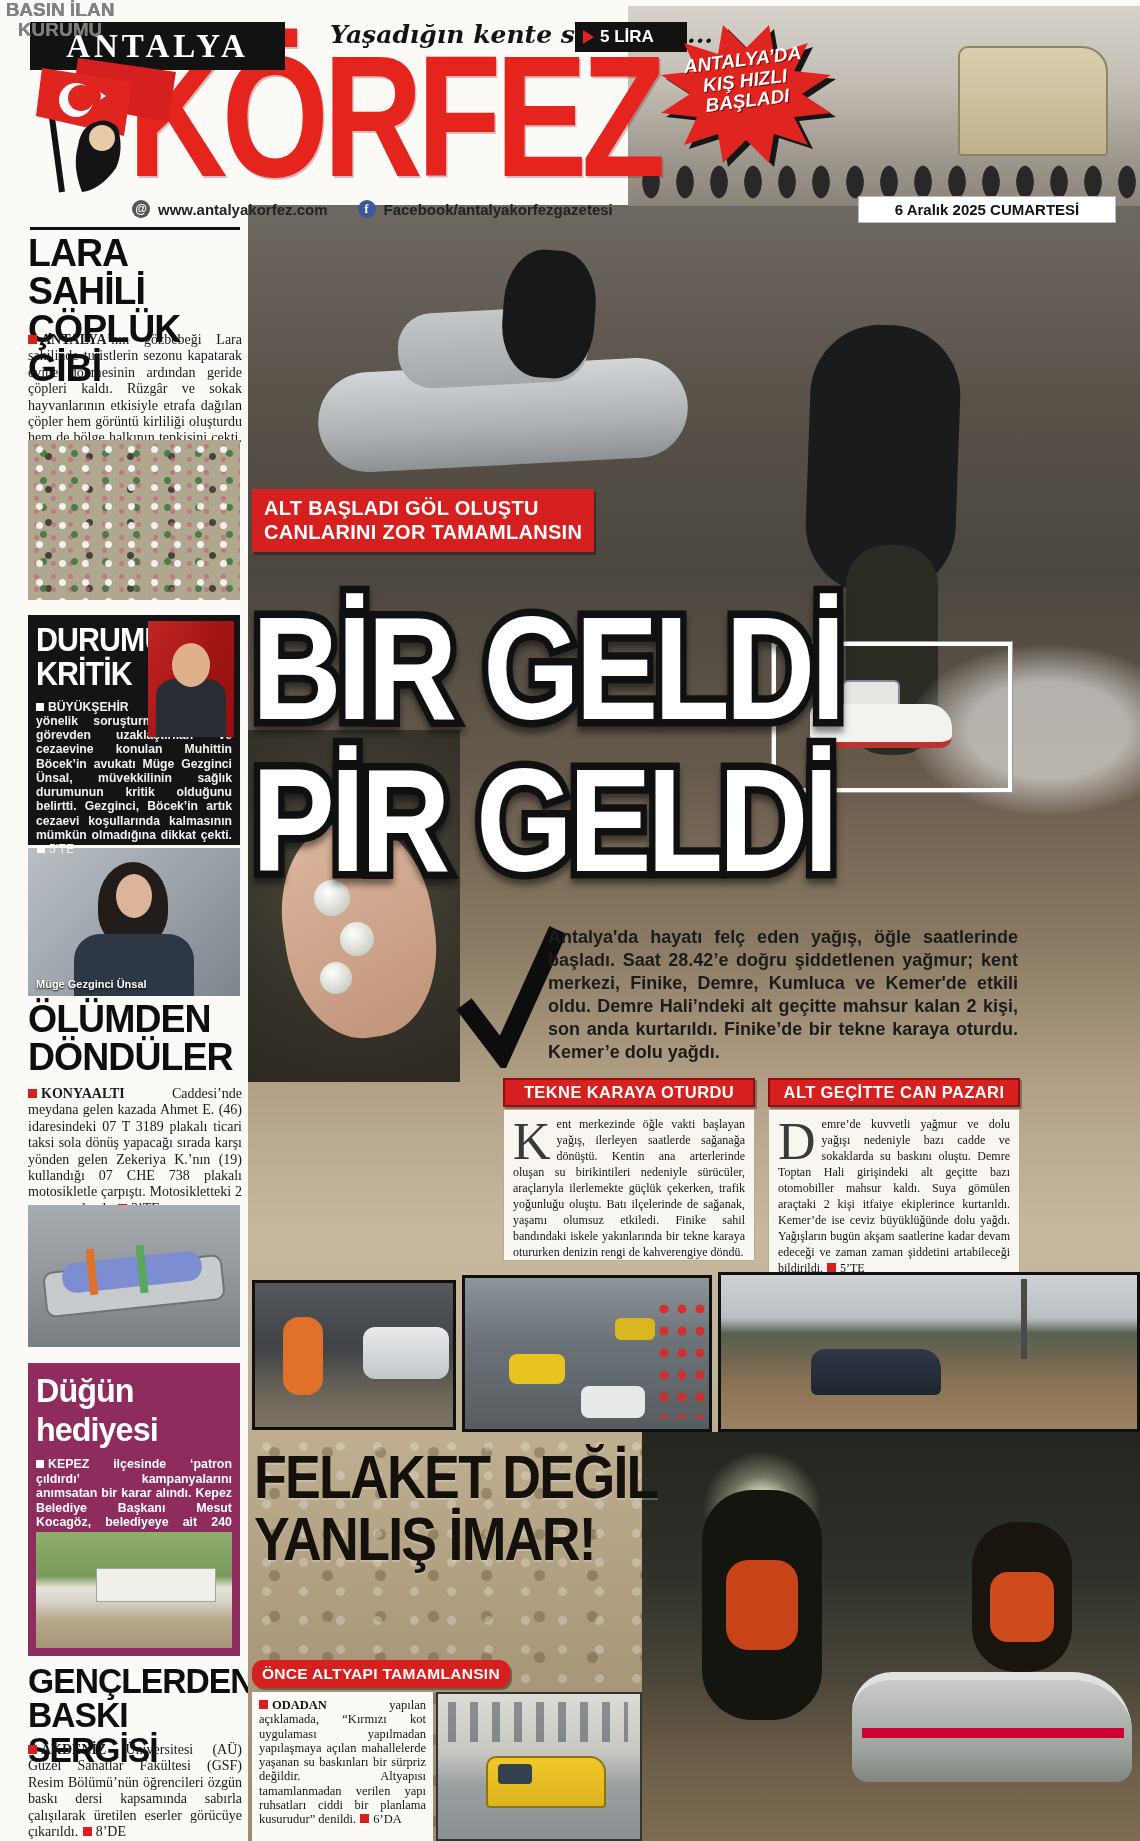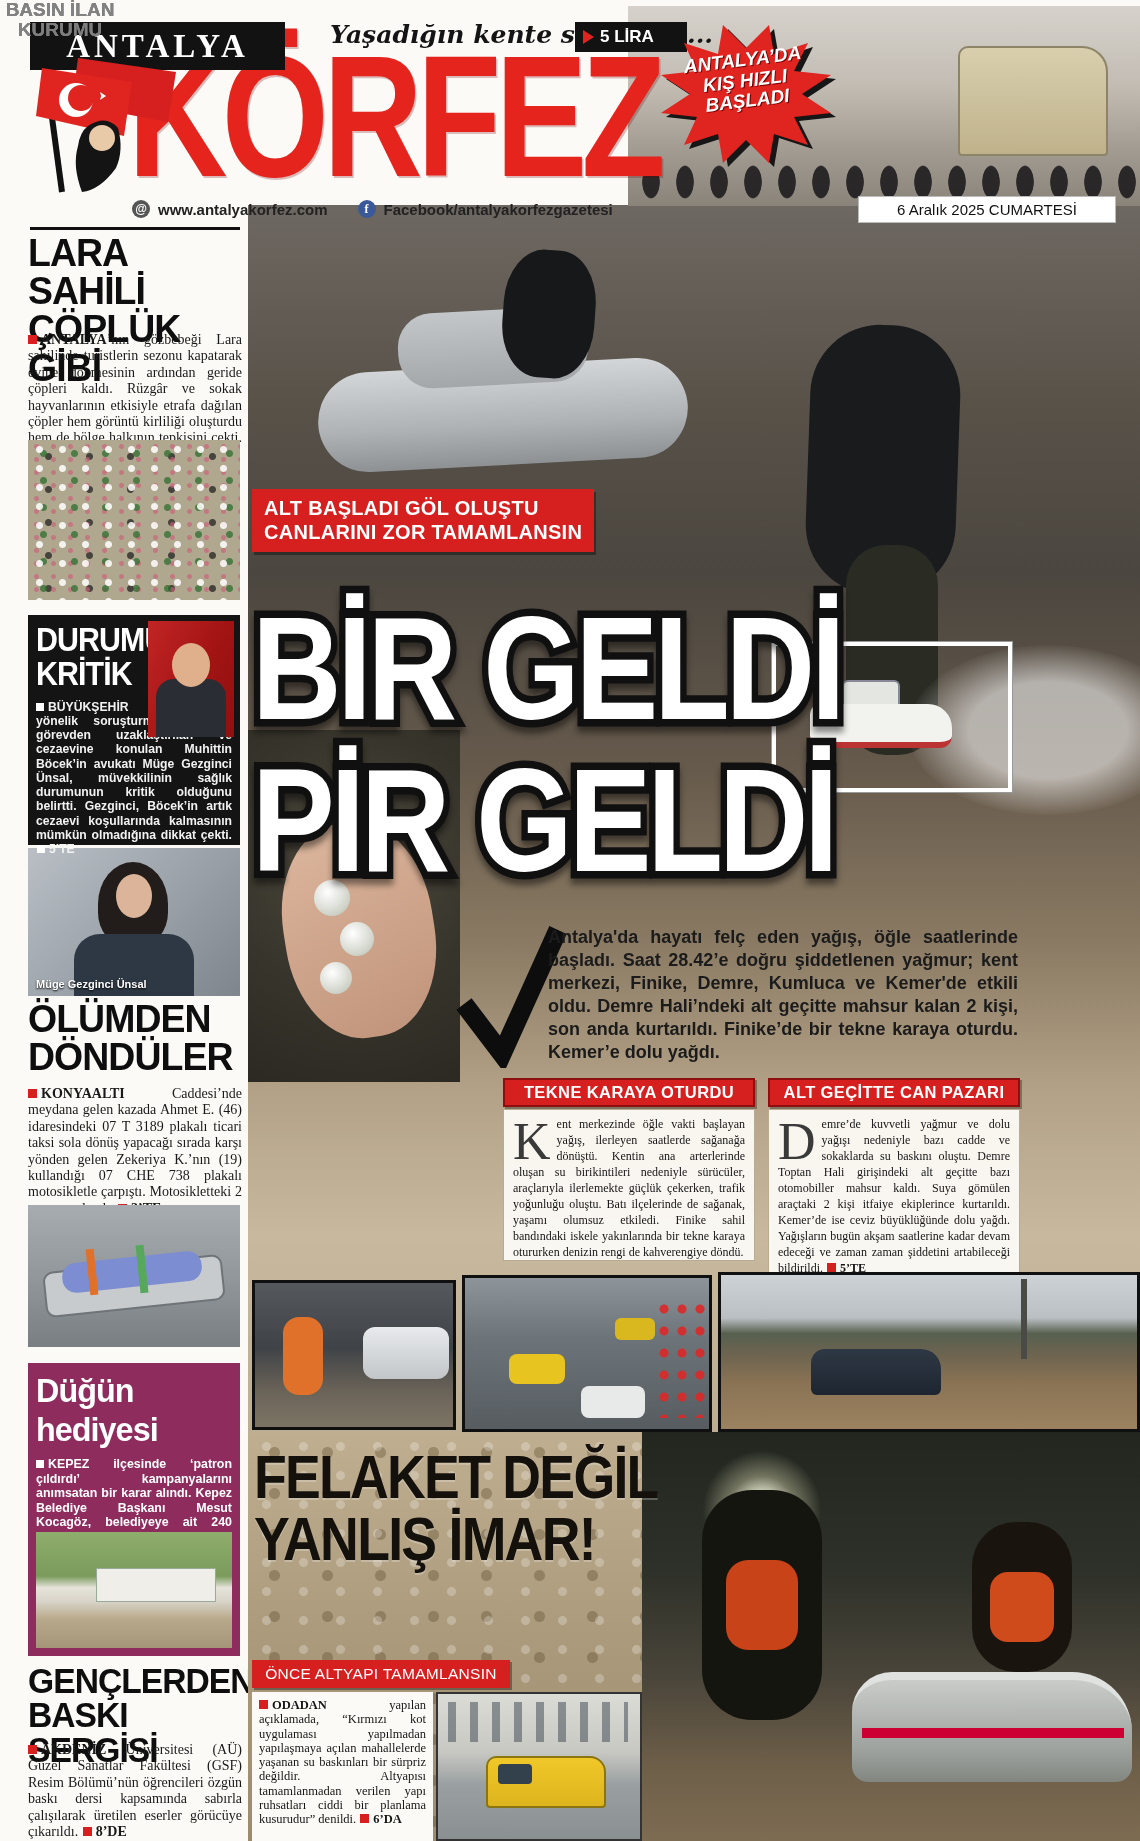--- a/index.html
+++ b/index.html
@@ -41,21 +41,21 @@
   .korfez { left:128px; top:30px; font-size:172px; font-weight:700; color:#e4241d;
     letter-spacing:-7px; line-height:1; transform:scaleX(.80); transform-origin:left top;
     z-index:5; text-shadow:2px 2px 0 rgba(120,0,0,.25); }
   .infoline { left:132px; top:196px; height:26px; display:flex; align-items:center; gap:8px; z-index:6;
     font-weight:700; font-size:15px; color:#222; }
   .ic-circle { display:inline-flex; width:18px; height:18px; border-radius:50%;
     align-items:center; justify-content:center; font-size:12px; font-weight:700; }
   .ic-web { background:#555; color:#fff; }
   .ic-fb  { background:#3b5998; color:#fff; font-family:"Liberation Serif", serif; }
   .datebox { left:858px; top:196px; width:258px; height:27px; background:#fff; border:1px solid #bbb;
-    display:flex; align-items:center; justify-content:center; font-weight:400; font-size:15px; z-index:6; }
+    display:flex; align-items:center; justify-content:center; font-weight:700; font-size:15px; z-index:6; }
 
   
   .flag { left:28px; top:52px; z-index:6; }
 
   
   .burst { left:652px; top:16px; width:186px; height:156px; z-index:8; }
   .burst-text { position:absolute; left:18px; top:34px; width:150px; text-align:center;
     transform:rotate(-7deg); color:#fff; font-weight:700; font-style:italic;
     font-size:19px; line-height:1.08; text-shadow:1px 1px 0 #7a0000; }
 
@@ -64,21 +64,21 @@
   .lh { position:absolute; left:28px; width:218px; font-weight:700; color:#0e0e0e;
     line-height:.98; letter-spacing:-1px; transform:scaleX(.96); transform-origin:left top; }
   .lh1 { top:234px; font-size:39px; }
   .lh3 { top:1000px; font-size:39px; }
   .lh5 { top:1664px; font-size:35px; }
   .lbody { position:absolute; left:28px; width:214px; font-family:"Liberation Serif", serif;
     font-size:14px; line-height:1.17; text-align:justify; color:#191919; }
   .sq { display:inline-block; width:9px; height:9px; background:#d6201f; margin:0 4px 0 1px; }
   .sq.first { margin-left:0; }
   .lead { font-weight:700; }
-  .ref { font-weight:700; }
+  .ref { font-weight:400; }
   .ph-trash { left:28px; top:440px; width:212px; height:160px;
     background-color:#b0a78f;
     background-image:
       radial-gradient(circle, rgba(255,255,255,.85) 0 3px, transparent 4px),
       radial-gradient(circle, rgba(46,110,46,.75) 0 3px, transparent 4px),
       radial-gradient(circle, rgba(205,95,120,.65) 0 2px, transparent 3px),
       radial-gradient(circle, rgba(25,25,25,.7) 0 3px, transparent 4px);
     background-size:23px 19px, 31px 27px, 17px 13px, 41px 33px; }
   .durumu-box { left:28px; top:615px; width:212px; height:230px; background:#141414; color:#fff; padding:8px; z-index:2;}
   .durumu-h { font-size:33px; font-weight:700; line-height:1.04; transform:scaleX(.92);
@@ -213,22 +213,22 @@
   .afad-vest2 { left:348px; top:140px; width:64px; height:70px; border-radius:18px; background:#d04b1c; }
   .afad-boat { left:210px; top:240px; width:280px; height:110px; border-radius:40px 60px 16px 16px;
     background:linear-gradient(180deg,#c9ccc9,#9da19e 70%,#82867f); border-top:8px solid #dfe2df; }
   .afad-stripe { left:220px; top:296px; width:262px; height:10px; background:#c03; }
   .felaket { left:254px; top:1446px; z-index:4; font-weight:700; color:#14110d;
     font-size:61px; line-height:1.02; letter-spacing:-2px; transform:scaleX(.88); transform-origin:left top;
     white-space:nowrap; text-shadow:0 2px 0 rgba(255,255,255,.25); }
   .b-intro { left:254px; top:1584px; width:392px; z-index:4; font-weight:700; font-size:15.5px; line-height:1.25;
     color:#fff; text-shadow:-1px -1px 0 #000, 1px -1px 0 #000, -1px 1px 0 #000, 1px 1px 0 #000, 0 2px 3px #000; }
   .b-bar { left:252px; top:1660px; width:258px; height:28px; background:#d6201f; color:#fff; z-index:4;
-    display:flex; align-items:center; justify-content:center; font-weight:400; font-size:15.5px;
-    letter-spacing:.3px; box-shadow:2px 2px 0 rgba(0,0,0,.35); }
+    display:flex; align-items:center; justify-content:center; font-weight:700; font-size:15.5px;
+    letter-spacing:.3px; box-shadow:2px 2px 0 rgba(0,0,0,.35);border-radius:11px; }
   .b-box { left:252px; top:1692px; width:181px; height:149px; background:#fbfaf6; z-index:4;
     padding:6px 7px; font-family:"Liberation Serif", serif; font-size:12.5px; line-height:1.14;
     text-align:justify; color:#161616; overflow:hidden; }
   .ph-van { left:436px; top:1692px; width:206px; height:149px; border:2px solid #333; z-index:3;
     background:linear-gradient(180deg,#dcdcd6 0%,#c8c8c2 40%,#9aa0a2 62%,#8a9092 100%); }
   .van { left:48px; top:62px; width:120px; height:52px; border-radius:10px 16px 4px 4px;
     background:linear-gradient(180deg,#f0c829,#ddb41d); border:2px solid #8a7510; }
   .van-win { left:60px; top:70px; width:34px; height:20px; background:#33414c; border-radius:4px; }
   .bldg-win { left:10px; top:8px; width:180px; height:40px;
     background-image:linear-gradient(90deg, rgba(70,80,90,.55) 0 8px, transparent 8px 22px);

